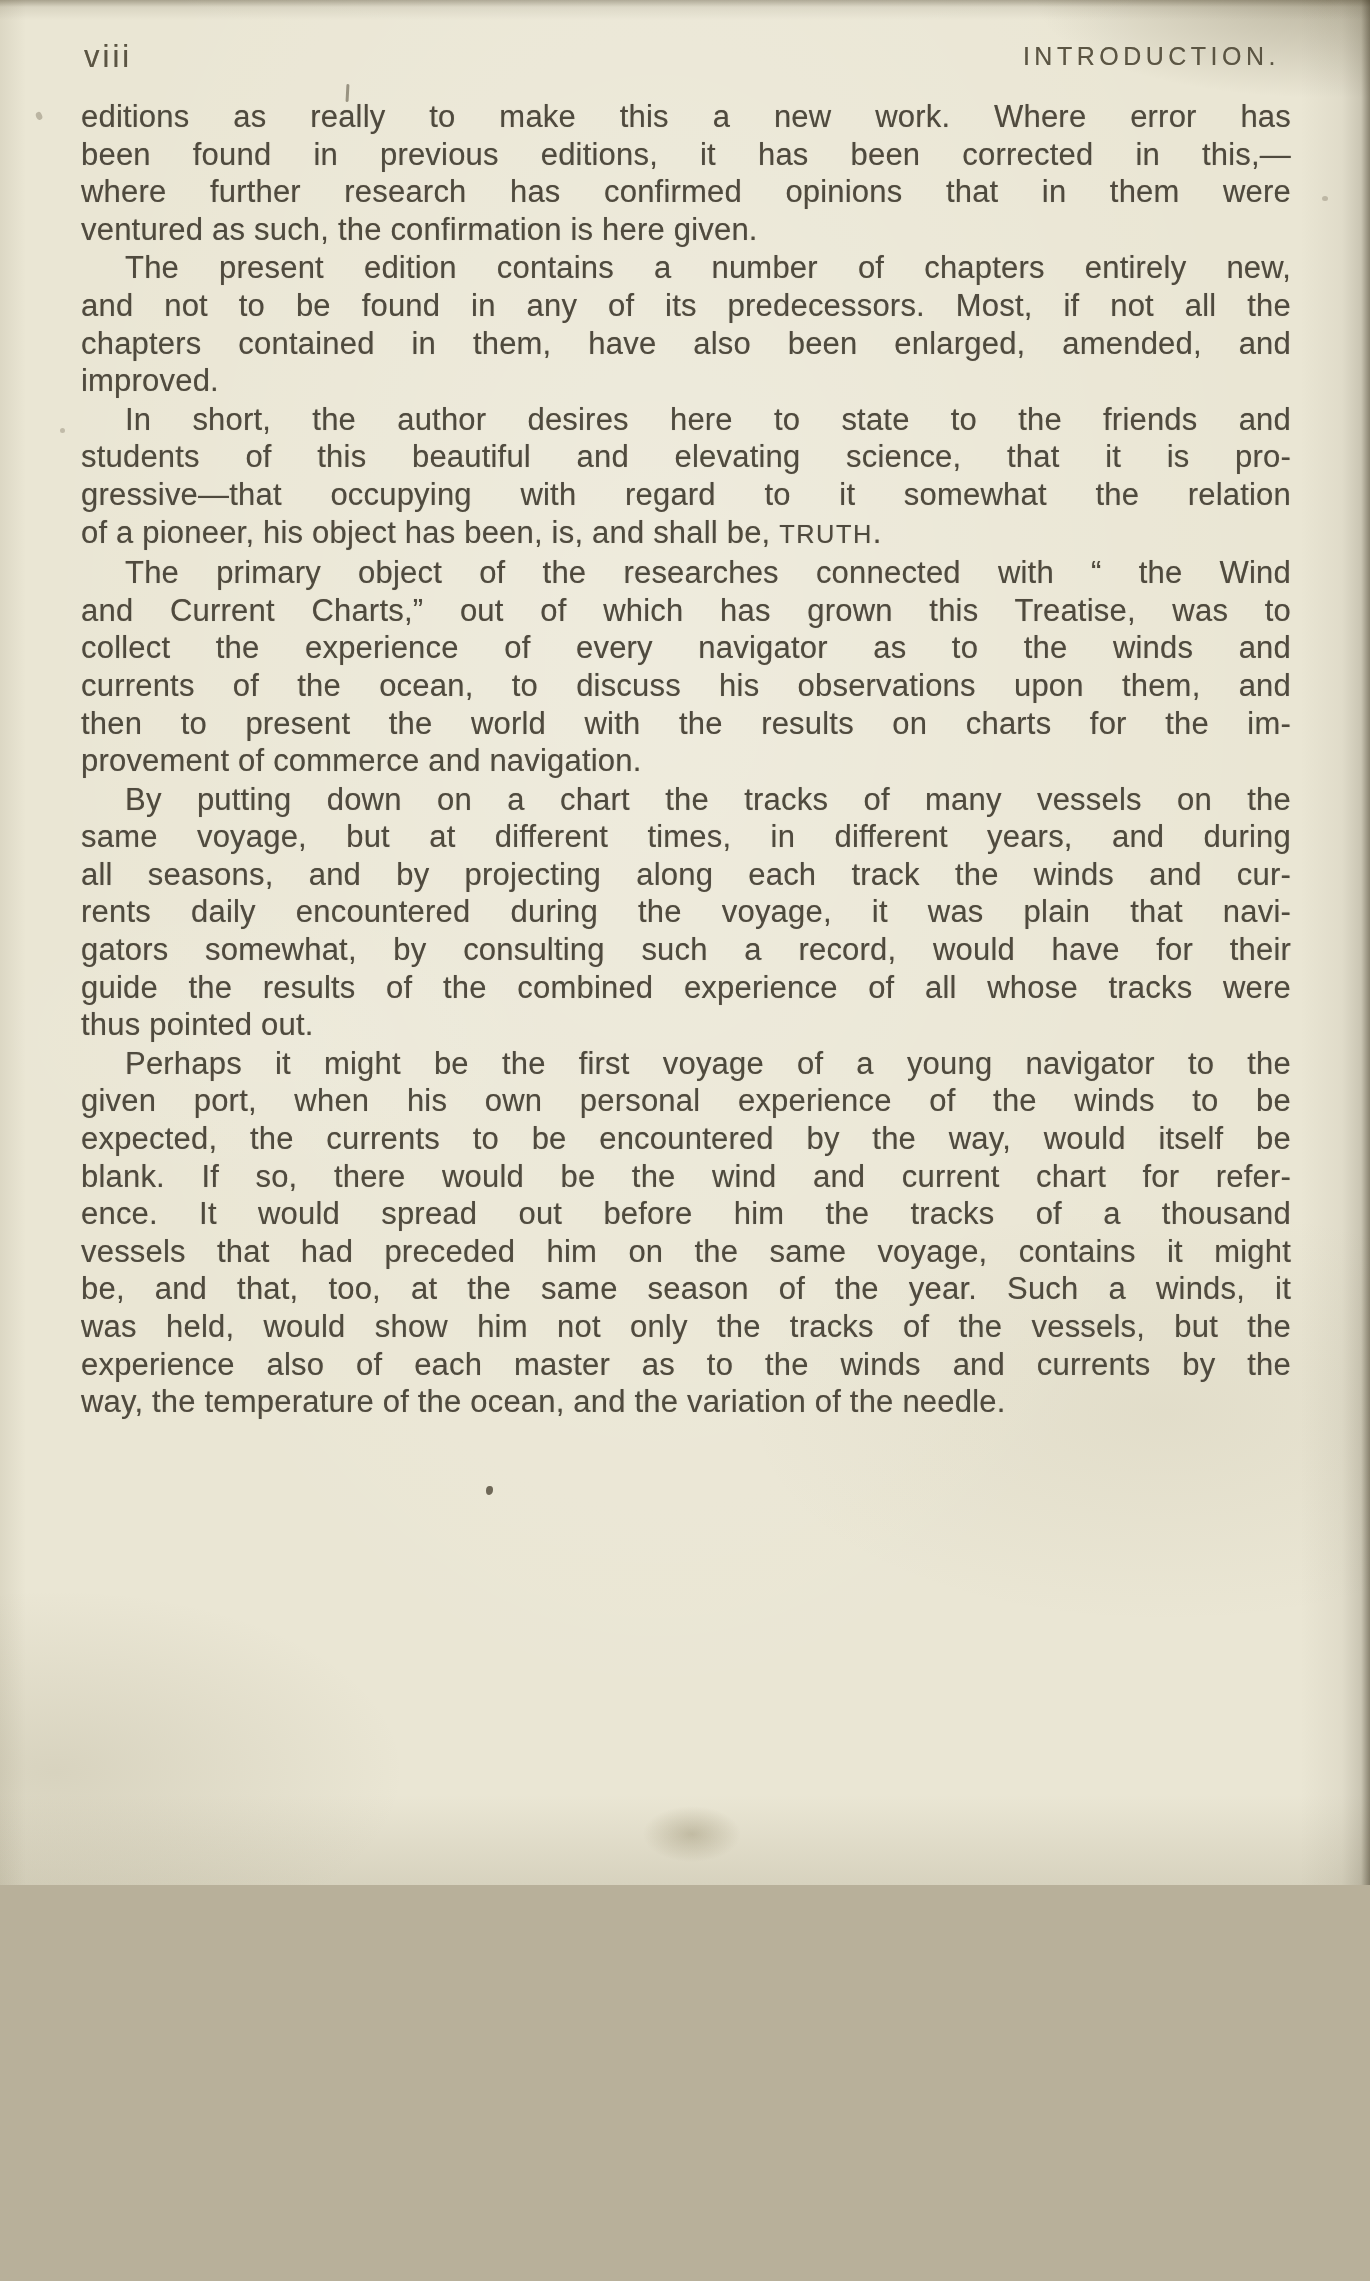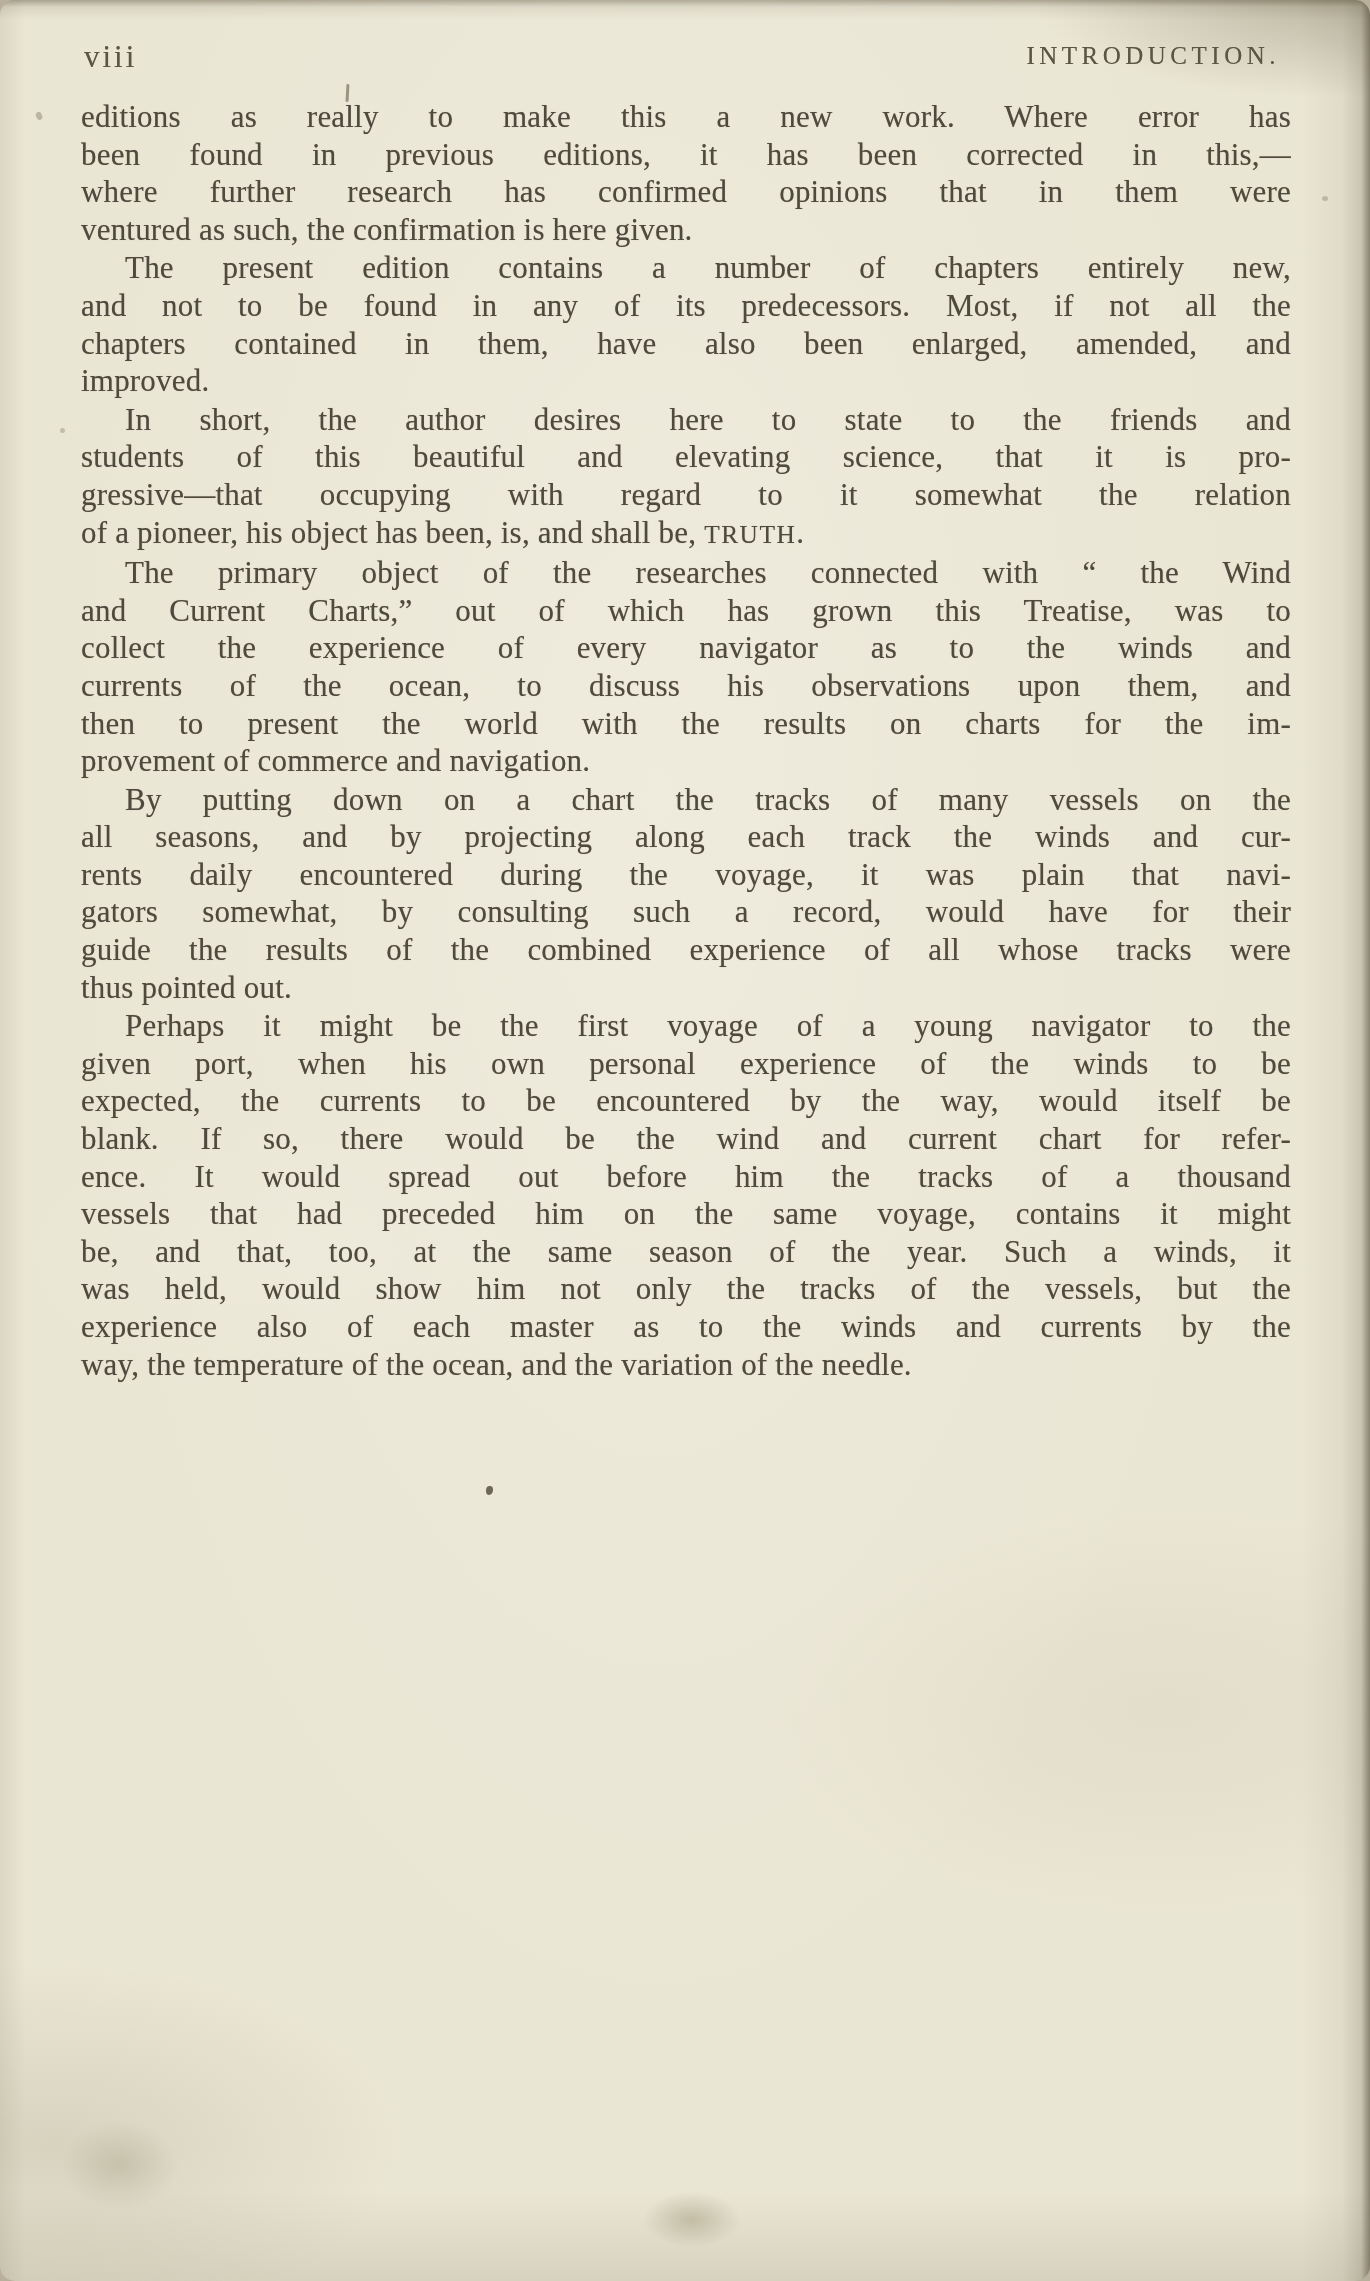--- a/index.html
+++ b/index.html
@@ -3,21 +3,21 @@
 <meta charset="utf-8">
 <style>
   html, body {
     margin: 0;
     padding: 0;
     background: #b8b09a;
   }
   .page {
     position: relative;
     width: 1370px;
-    height: 2281px;
+    height: 1885px;
     overflow: hidden;
     background-color: var(--paper, #eae6d4);
     background-image:
       
       radial-gradient(ellipse at 48% 35%, rgba(255,255,255,0.22), rgba(255,255,255,0) 62%),
       
       linear-gradient(to left, rgba(58,50,30,0.55) 0px, rgba(58,50,30,0.18) 9px, rgba(58,50,30,0.06) 28px, rgba(0,0,0,0) 70px),
       
       linear-gradient(to bottom, rgba(70,60,36,0.40) 0px, rgba(70,60,36,0.10) 7px, rgba(0,0,0,0) 20px),
       
@@ -26,23 +26,22 @@
       linear-gradient(to right, rgba(95,85,55,0.10) 0px, rgba(0,0,0,0) 26px),
       
       linear-gradient(to top, rgba(100,90,58,0.14) 0px, rgba(0,0,0,0) 90px),
       
       radial-gradient(ellipse 500px 260px at 4% 94%, rgba(105,95,62,0.14), rgba(0,0,0,0) 70%),
       
       radial-gradient(ellipse 70px 40px at 50.5% 97.3%, rgba(110,98,60,0.28), rgba(0,0,0,0) 70%),
       
       radial-gradient(ellipse 600px 300px at 85% 75%, rgba(120,108,70,0.07), rgba(0,0,0,0) 70%),
       radial-gradient(ellipse 420px 220px at 20% 55%, rgba(255,255,255,0.10), rgba(0,0,0,0) 70%);
-    font-family: Liberation Serif, serif;
+    font-family: Liberation Sans, sans-serif;
     color: var(--ink, #4f4a3e);
-    border-radius: 15px;
   }
 
   .running-head {
     position: absolute;
     top: 38px;
     left: 0;
     right: 0;
     height: 40px;
   }
   .folio {
@@ -153,20 +152,21 @@
       <div class="paragraph">
         <div class="line indent">The primary object of the researches connected with “ the Wind</div>
         <div class="line">and Current Charts,” out of which has grown this Treatise, was to</div>
         <div class="line">collect the experience of every navigator as to the winds and</div>
         <div class="line">currents of the ocean, to discuss his observations upon them, and</div>
         <div class="line">then to present the world with the results on charts for the im-</div>
         <div class="line last">provement of commerce and navigation.</div>
       </div>
       <div class="paragraph">
         <div class="line indent">By putting down on a chart the tracks of many vessels on the</div>
+        <div class="line">same voyage, but at different times, in different years, and during</div>
         <div class="line">all seasons, and by projecting along each track the winds and cur-</div>
         <div class="line">rents daily encountered during the voyage, it was plain that navi-</div>
         <div class="line">gators somewhat, by consulting such a record, would have for their</div>
         <div class="line">guide the results of the combined experience of all whose tracks were</div>
         <div class="line last">thus pointed out.</div>
       </div>
       <div class="paragraph">
         <div class="line indent">Perhaps it might be the first voyage of a young navigator to the</div>
         <div class="line">given port, when his own personal experience of the winds to be</div>
         <div class="line">expected, the currents to be encountered by the way, would itself be</div>

